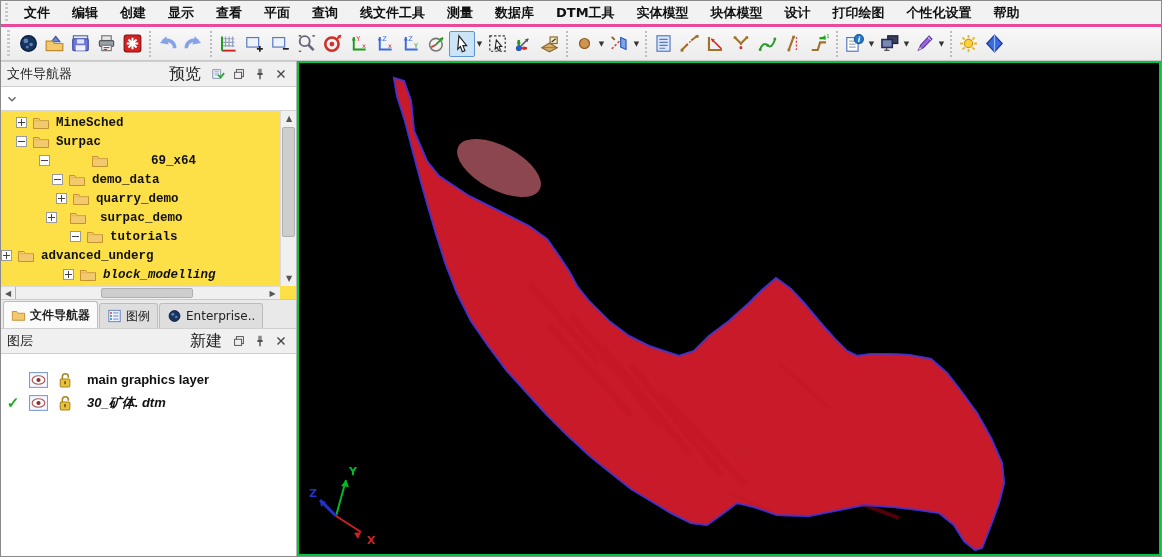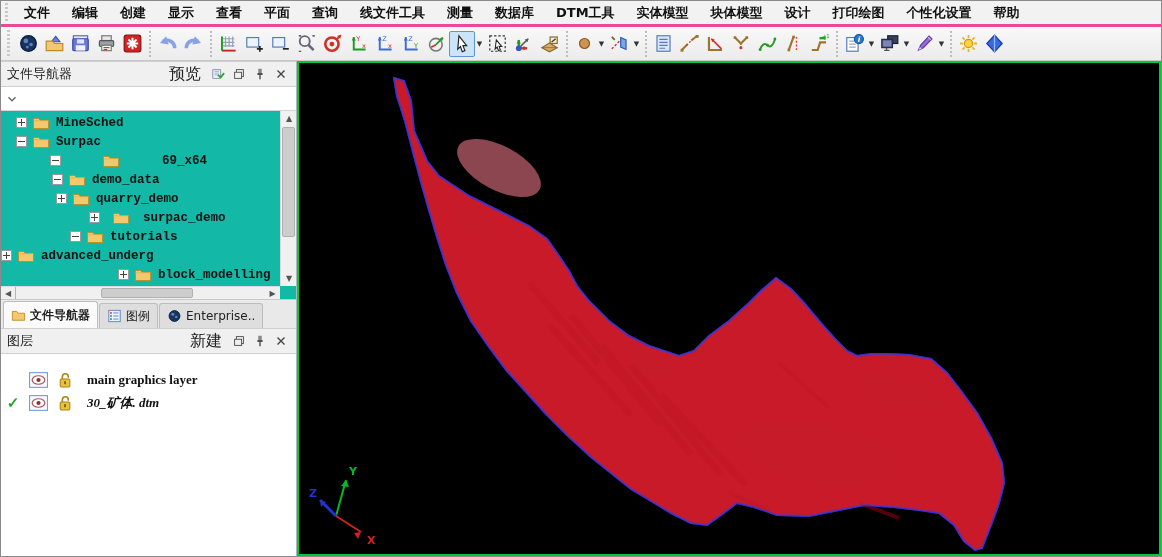--- a/index.html
+++ b/index.html
@@ -39,21 +39,21 @@
   .panel-title { font-size:13px; color:#222; flex:1; }
   .panel-btn { font-size:16px; color:#222; padding:1px 5px; margin-left:2px; cursor:default; }
   .panel-ico { width:18px; height:18px; margin-left:3px; display:flex; align-items:center; justify-content:center; }
   .panel-ico svg { width:14px; height:14px; }
 
   .filter-row { height:24px; display:flex; align-items:center; background:#fff;
     border-bottom:1px solid #d5d5d5; padding:0 4px; flex:0 0 24px; }
   .filter-text { flex:1; font-size:12.5px; color:#222; }
   .chev { width:14px; height:14px; }
 
-  .tree-wrap { position:relative; flex:1; background:#14b8a6; min-height:0; overflow:hidden;text-align:right; }
+  .tree-wrap { position:relative; flex:1; background:#fde047; min-height:0; overflow:hidden;text-align:right; }
   .tree { position:absolute; left:0; top:2px; right:16px; bottom:13px; overflow:hidden;
     font-family:"Liberation Mono","DejaVu Sans Mono",monospace; font-weight:bold; font-size:12.5px; }
   .trow { height:19px; display:flex; align-items:center; white-space:nowrap; }
   .expander { width:11px; height:11px; border:1px solid #9a9a9a; background:#fff; position:relative;
     flex:0 0 11px; margin-right:5px; }
   .expander::before { content:""; position:absolute; left:1px; right:1px; top:4px; height:1px; background:#444; }
   .expander.plus::after { content:""; position:absolute; top:1px; bottom:1px; left:4px; width:1px; background:#444; }
   .node-ico { width:17px; height:15px; margin-right:5px; flex:0 0 17px; }
   .node-ico svg { width:17px; height:15px; }
   .tlabel { padding:0 2px; color:#111; }
@@ -75,21 +75,21 @@
 
   .tabs { height:29px; display:flex; align-items:flex-end; background:#e9e9e9;
     border-top:1px solid #c9c9c9; padding:2px 2px 0 2px; flex:0 0 29px; }
   .tab { display:flex; align-items:center; gap:4px; font-size:12px; color:#222; padding:3px 7px;
     border:1px solid #bdbdbd; border-bottom:none; background:#dedede; margin-right:1px;
     border-radius:3px 3px 0 0; height:25px; }
   .tab.active { background:#fafafa; font-weight:600; height:27px; }
   .tab svg { width:15px; height:14px; }
 
   .layers-list { flex:1; background:#fff; padding-top:14px;
-    font-family:Liberation Serif, serif; font-size:13px; font-weight:bold; }
+    font-family:Liberation Sans, sans-serif; font-size:13px; font-weight:bold; }
   .lrow { height:23px; display:flex; align-items:center; }
   .lcell { width:24px; flex:0 0 24px; display:flex; align-items:center; justify-content:center; }
   .lcell.eye { width:27px; flex-basis:27px; }
   .lcell svg { width:19px; height:16px; }
   .lcheck { color:#1daa1d; font-size:15px; font-weight:bold; }
   .lname { margin-left:11px; color:#111; }
   .lname.it { font-style:italic; }
 
   
   .viewport { flex:1; position:relative; background:#000; border:2px solid #00c83c; min-width:0; }
@@ -440,21 +440,21 @@
               <span class="tlabel">MineSched</span>
             </div>
             <div class="trow" style="padding-left: 15px;">
               <span class="expander minus"></span>
               <span class="node-ico"><svg viewBox="0 0 16 15">
                   <path d="M1 3.5 h5.2 l1.6 2 H16 v8 H1z" fill="#f3c96e" stroke="#c08a28" stroke-width="0.9"></path>
                   <path d="M1 5.8 H16" stroke="#e2b252" stroke-width="0.9"></path>
                 </svg></span>
               <span class="tlabel">Surpac</span>
             </div>
-            <div class="trow" style="padding-left: 49px; gap: 36px;">
+            <div class="trow" style="padding-left: 38px; gap: 36px;">
               <span class="expander minus"></span>
               <span class="node-ico"><svg viewBox="0 0 16 15">
                   <path d="M1 3.5 h5.2 l1.6 2 H16 v8 H1z" fill="#f3c96e" stroke="#c08a28" stroke-width="0.9"></path>
                   <path d="M1 5.8 H16" stroke="#e2b252" stroke-width="0.9"></path>
                 </svg></span>
               <span class="tlabel">69_x64</span>
             </div>
             <div class="trow" style="padding-left: 51px;">
               <span class="expander minus"></span>
               <span class="node-ico"><svg viewBox="0 0 16 15">
@@ -464,21 +464,21 @@
               <span class="tlabel">demo_data</span>
             </div>
             <div class="trow" style="padding-left: 55px;">
               <span class="expander plus"></span>
               <span class="node-ico"><svg viewBox="0 0 16 15">
                   <path d="M1 3.5 h5.2 l1.6 2 H16 v8 H1z" fill="#f3c96e" stroke="#c08a28" stroke-width="0.9"></path>
                   <path d="M1 5.8 H16" stroke="#e2b252" stroke-width="0.9"></path>
                 </svg></span>
               <span class="tlabel">quarry_demo</span>
             </div>
-            <div class="trow" style="padding-left: 88px; gap: 7px;">
+            <div class="trow" style="padding-left: 45px; gap: 7px;">
               <span class="expander plus"></span>
               <span class="node-ico"><svg viewBox="0 0 16 15">
                   <path d="M1 3.5 h5.2 l1.6 2 H16 v8 H1z" fill="#f3c96e" stroke="#c08a28" stroke-width="0.9"></path>
                   <path d="M1 5.8 H16" stroke="#e2b252" stroke-width="0.9"></path>
                 </svg></span>
               <span class="tlabel">surpac_demo</span>
             </div>
             <div class="trow" style="padding-left: 69px;">
               <span class="expander minus"></span>
               <span class="node-ico"><svg viewBox="0 0 16 15">
@@ -488,21 +488,21 @@
               <span class="tlabel">tutorials</span>
             </div>
             <div class="trow" style="">
               <span class="expander plus"></span>
               <span class="node-ico"><svg viewBox="0 0 16 15">
                   <path d="M1 3.5 h5.2 l1.6 2 H16 v8 H1z" fill="#f3c96e" stroke="#c08a28" stroke-width="0.9"></path>
                   <path d="M1 5.8 H16" stroke="#e2b252" stroke-width="0.9"></path>
                 </svg></span>
               <span class="tlabel">advanced_underg</span>
             </div>
-            <div class="trow" style="padding-left: 117px;">
+            <div class="trow" style="padding-left: 62px; font-style: italic;">
               <span class="expander plus"></span>
               <span class="node-ico"><svg viewBox="0 0 16 15">
                   <path d="M1 3.5 h5.2 l1.6 2 H16 v8 H1z" fill="#f3c96e" stroke="#c08a28" stroke-width="0.9"></path>
                   <path d="M1 5.8 H16" stroke="#e2b252" stroke-width="0.9"></path>
                 </svg></span>
               <span class="tlabel">block_modelling</span>
             </div>
             <div class="trow" style="padding-left: 87px;">
               <span class="expander plus"></span>
               <span class="node-ico"><svg viewBox="0 0 16 15">

